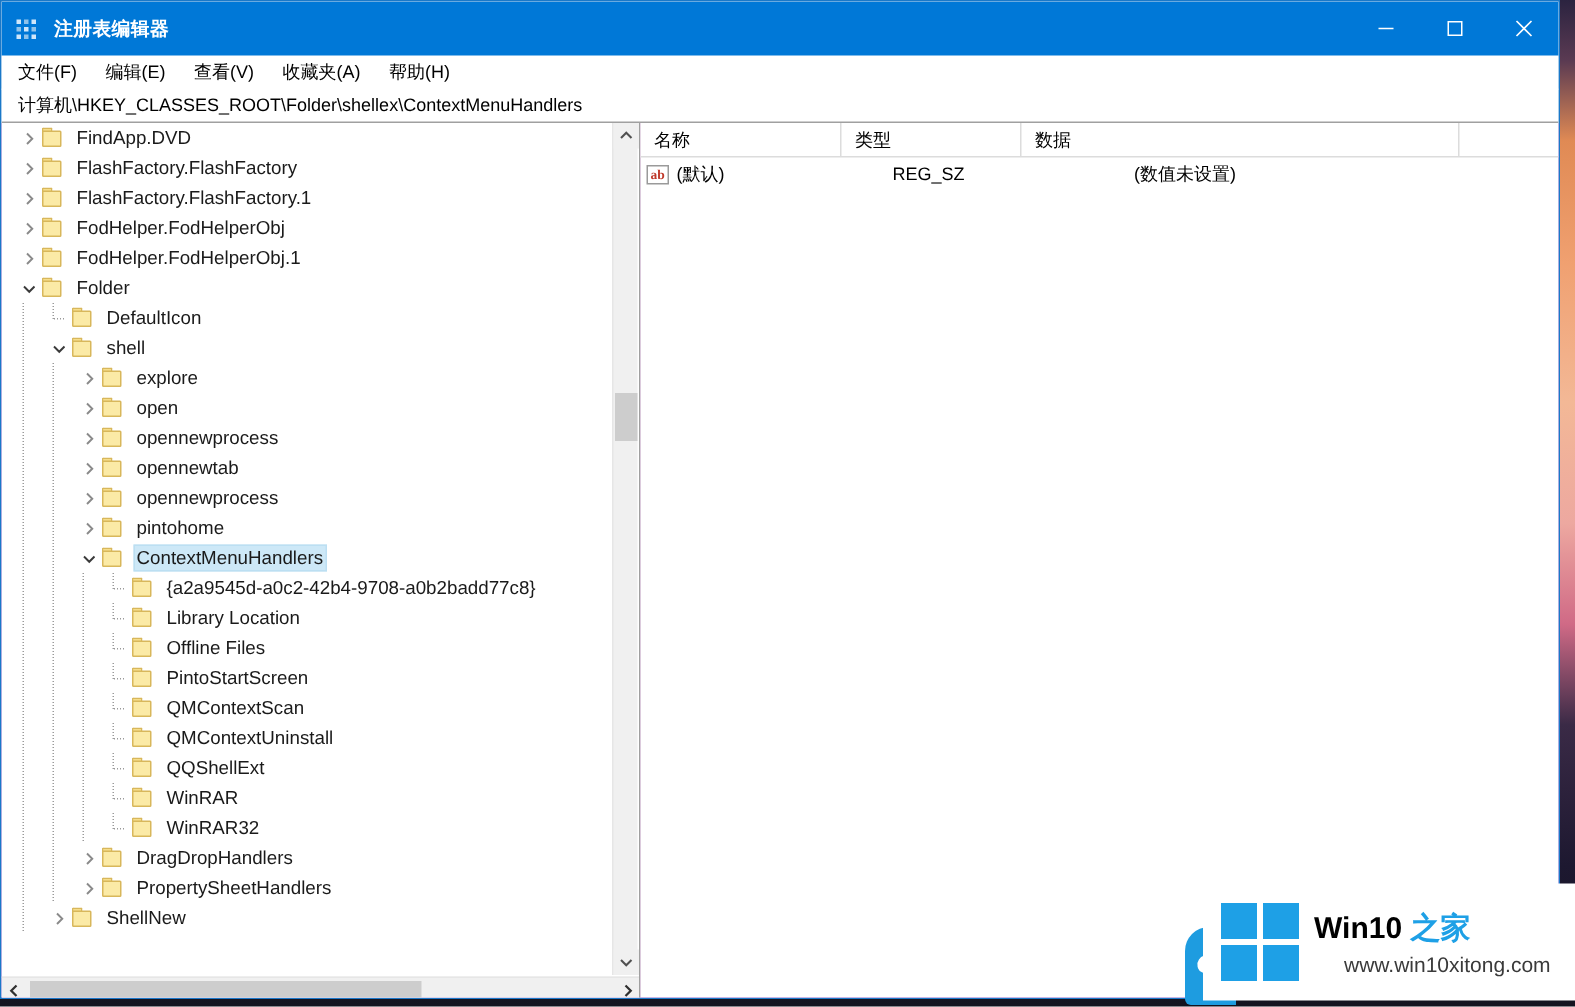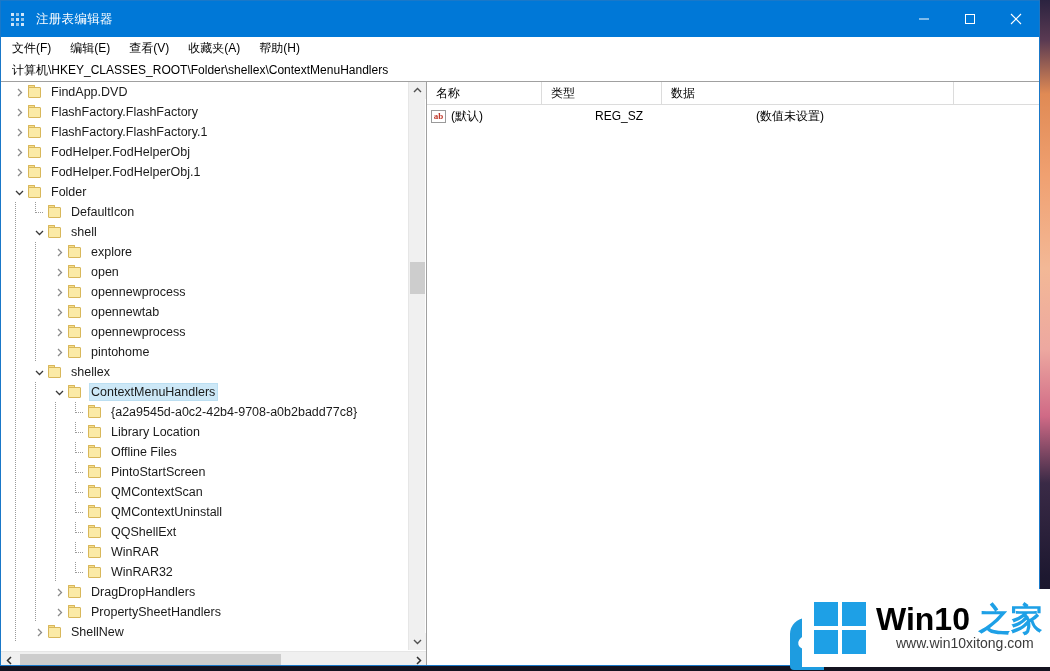--- a/index.html
+++ b/index.html
@@ -47,20 +47,21 @@
     overflow: hidden;
   }
 
   
   #title-bar {
     position: relative;
     height: 36px;
     background: #0078d7;
     display: flex;
     align-items: center;
+    font-weight: bold;
   }
   #title-icon {
     width: 16px; height: 16px;
     margin-left: 10px; margin-right: 9px;
     display: grid;
     grid-template-columns: repeat(3, 3px);
     grid-template-rows: repeat(3, 3px);
     gap: 2px;
     align-content: center;
   }
@@ -287,21 +288,21 @@
     position: relative;
     height: 22px;
     line-height: 22px;
     font-size: 12px;
     color: #000000;
     padding-left: 9px;
     box-sizing: border-box;
     border-right: 1px solid #dcdcdc;
     white-space: nowrap;
   }
-  #col-name  { width: 115px; }
+  #col-name  { width: 134px; }
   #col-type  { width: 120px; }
   #col-data  { width: 292px; }
   #col-pad   { flex: 1; border-right: none; }
 
   .value-row {
     display: flex;
     align-items: center;
     height: 22px;
     justify-content: space-between;
   }
@@ -349,21 +350,21 @@
     display: grid;
     grid-template-columns: 1fr 1fr;
     grid-template-rows: 1fr 1fr;
     gap: 4px;
     flex: 0 0 auto;
     margin-right: 10px;
   }
   #wm-logo span { display: block; background: #1ea0e6; }
   #wm-text { display: flex; flex-direction: column; justify-content: center; }
   #wm-title {
-    font-size: 32px;
+    font-size: 20px;
     font-weight: bold;
     line-height: 30px;
     color: #000000;
     white-space: nowrap;
   }
   #wm-title b { color: #1ea0e6; font-weight: bold; }
   #wm-url {
     font-size: 14px;
     color: #3a3a3a;
     line-height: 18px;
@@ -618,33 +619,20 @@
                 <svg width="9" height="9" viewBox="0 0 9 9">
                   <polyline points="3,1 6.5,4.5 3,8" fill="none" stroke="#8a8a8a" stroke-width="1.3"></polyline>
                 </svg>
               </div>
               <div class="tw-folder">
                 <div class="tab"></div>
                 <div class="body"></div>
               </div>
               <div class="tw-label">pintohome</div>
             </div>
-            <div class="tree-row">
-              <div class="guide" style="left: 14px;"></div>
-              <div class="tw-expander" style="margin-left: 30px;">
-                <svg width="9" height="9" viewBox="0 0 9 9">
-                  <polyline points="1,3 4.5,6.5 8,3" fill="none" stroke="#3a3a3a" stroke-width="1.3"></polyline>
-                </svg>
-              </div>
-              <div class="tw-folder">
-                <div class="tab"></div>
-                <div class="body"></div>
-              </div>
-              <div class="tw-label">shellex</div>
-            </div>
             <div class="tree-row selected">
               <div class="guide" style="left: 14px;"></div>
               <div class="guide" style="left: 34px;"></div>
               <div class="tw-expander" style="margin-left: 50px;">
                 <svg width="9" height="9" viewBox="0 0 9 9">
                   <polyline points="1,3 4.5,6.5 8,3" fill="none" stroke="#3a3a3a" stroke-width="1.3"></polyline>
                 </svg>
               </div>
               <div class="tw-folder">
                 <div class="tab"></div>

